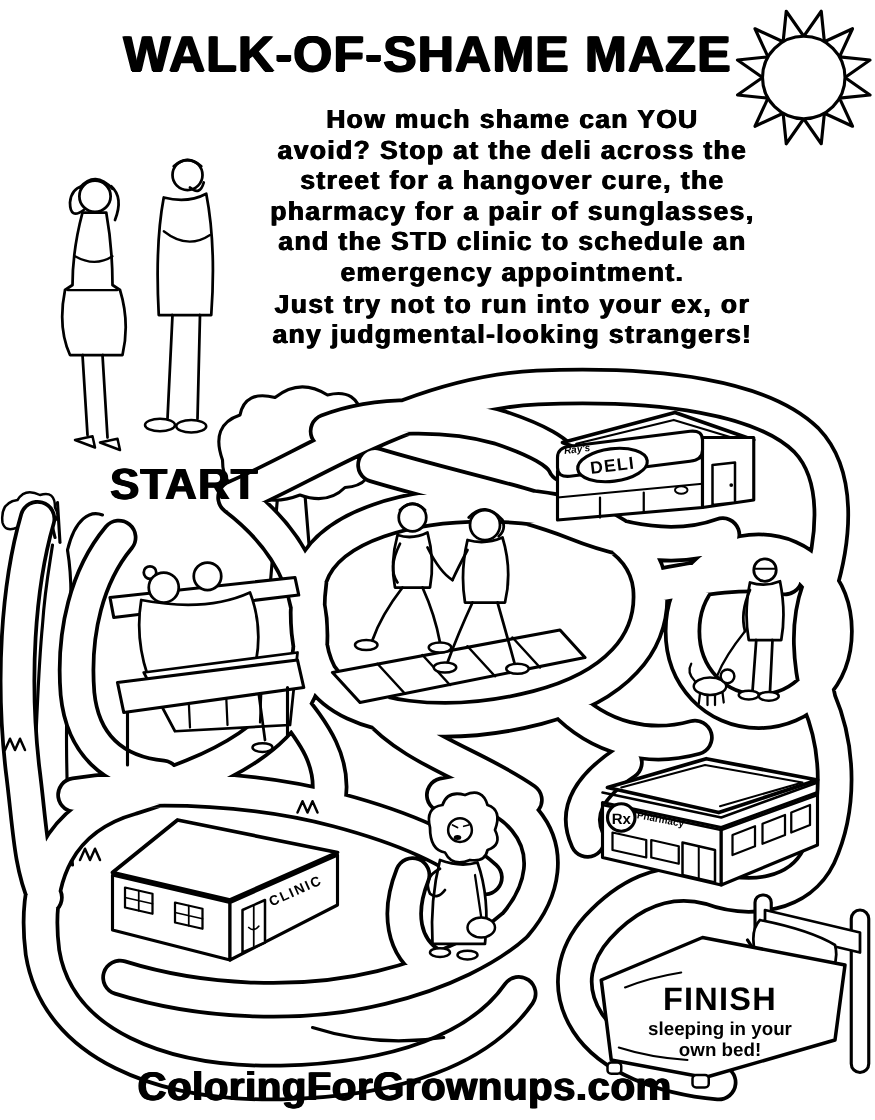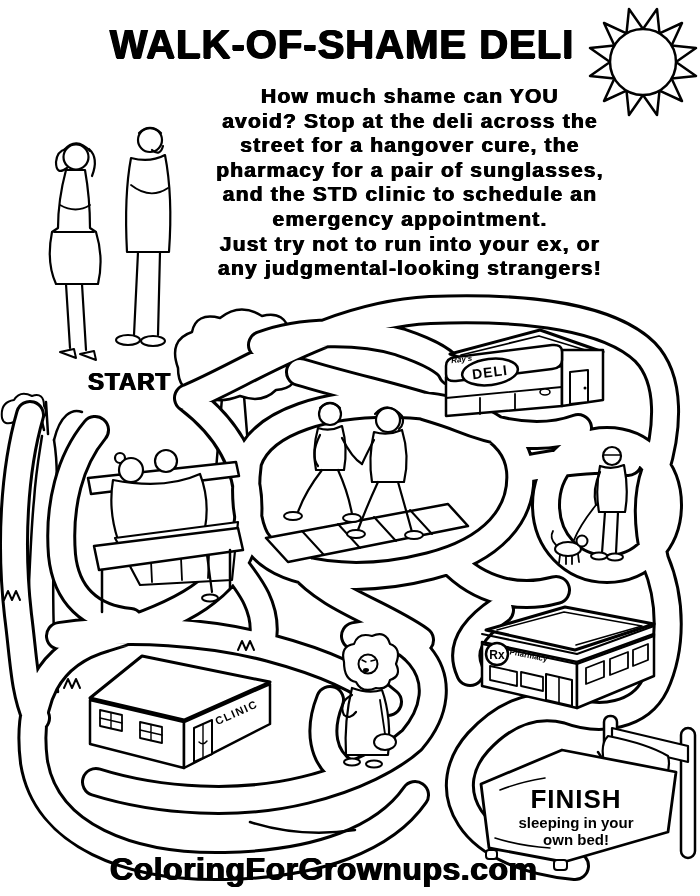--- a/index.html
+++ b/index.html
@@ -5,21 +5,21 @@
   html,body{margin:0;padding:0;background:#fff;}
   .page{position:relative;width:700px;height:896px;background:#fff;overflow:hidden;
         font-family:"Liberation Sans",sans-serif;color:#000;}
   .art{position:absolute;left:0;top:0;width:700px;height:896px;}
   .title{position:absolute;left:62px;top:22px;width:560px;text-align:center;
          font-size:40px;font-weight:bold;letter-spacing:1px;
          text-shadow:0.8px 0 #000,-0.8px 0 #000,0 0.6px #000;}
   .intro{position:absolute;left:118px;top:84px;width:584px;text-align:center;
          font-size:21px;font-weight:bold;line-height:24.6px;letter-spacing:1.2px;
          text-shadow:0.5px 0 #000,-0.5px 0 #000;}
-  .start{position:absolute;left:88px;top:368px;font-size:24px;font-weight:bold;
+  .start{position:absolute;left:88px;top:368px;font-size:35px;font-weight:bold;
          letter-spacing:1px;text-shadow:0.7px 0 #000,-0.7px 0 #000;}
   .footer{position:absolute;left:110px;top:851px;font-size:32px;font-weight:bold;
          letter-spacing:0.5px;text-shadow:0.7px 0 #000,-0.7px 0 #000;}
   svg text{font-family:"Liberation Sans",sans-serif;font-weight:bold;fill:#000;}
   .ln{stroke:#000;fill:none;stroke-linecap:round;stroke-linejoin:round;}
   .wh{fill:#fff;stroke:#000;stroke-linejoin:round;}
 </style>
 </head>
 <body>
 
@@ -236,21 +236,21 @@
       <path class="ln" stroke-width="2.2" d="M152,150 Q160,157 163,146"></path>
       <path class="wh" stroke-width="2.2" d="M131,158 Q124,195 127,252 L169,252 Q173,196 165,155 Q150,163 131,158 Z"></path>
       <path class="ln" stroke-width="1.8" d="M131,185 Q150,200 168,188"></path>
       <path class="ln" stroke-width="2.2" d="M138,252 L134,335 M160,252 L158,335"></path>
       <ellipse class="wh" stroke-width="2" cx="128" cy="340" rx="12" ry="5"></ellipse>
       <ellipse class="wh" stroke-width="2" cx="153" cy="341" rx="12" ry="5"></ellipse>
     </g>
   </g>
 </svg>
 
-<div class="title">WALK-OF-SHAME DELI</div>
+<div class="title">WALK-OF-SHAME MAZE</div>
 
 <div class="intro">
   <div>How much shame can YOU</div>
   <div>avoid? Stop at the deli across the</div>
   <div>street for a hangover cure, the</div>
   <div>pharmacy for a pair of sunglasses,</div>
   <div>and the STD clinic to schedule an</div>
   <div>emergency appointment.</div>
   <div>Just try not to run into your ex, or</div>
   <div>any judgmental-looking strangers!</div>

